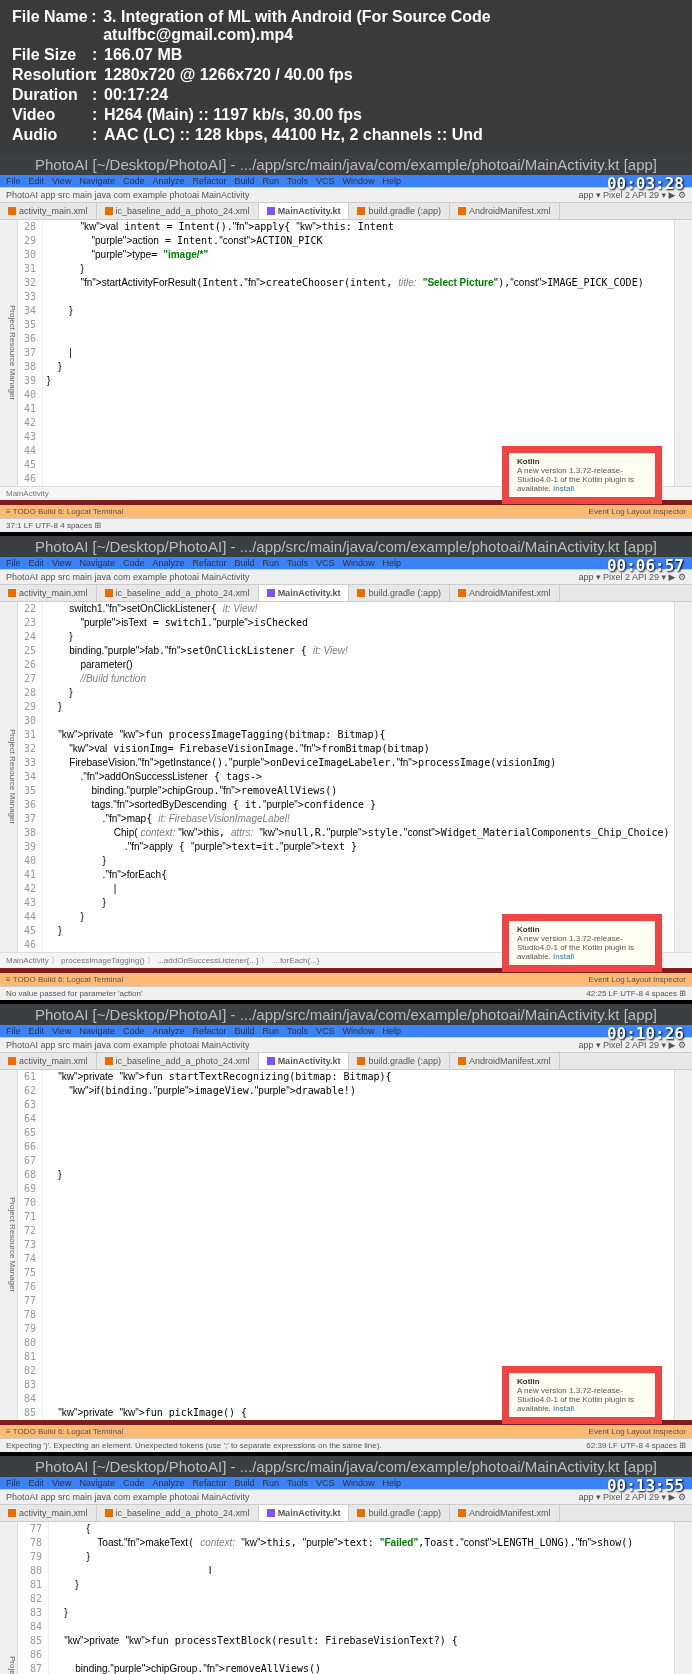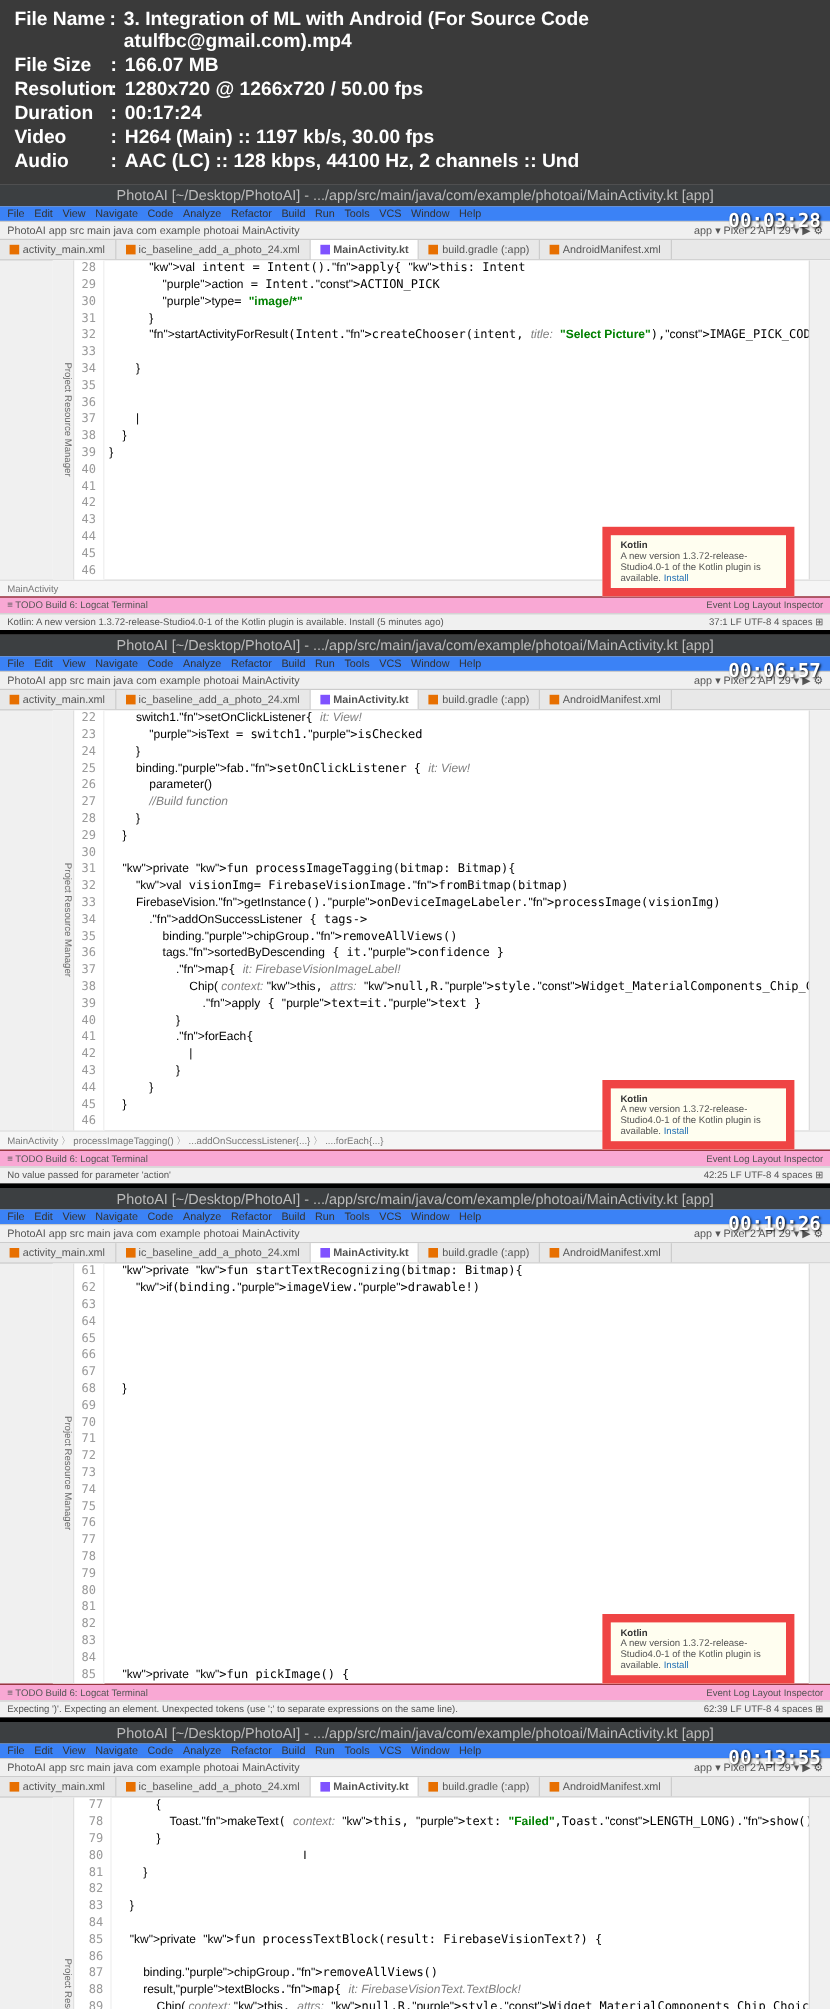--- a/index.html
+++ b/index.html
@@ -2,43 +2,43 @@
 <html><head>
 <meta charset="utf-8">
 <style>
 * { margin: 0; padding: 0; box-sizing: border-box; font-family: "Segoe UI", Arial, sans-serif; }
 body { background: #000; font-size: 9px; }
 .meta-panel { background: #3a3a3a; color: #fff; padding: 8px 12px; font-size: 16px; font-weight: bold; }
 .meta-row { display: flex; margin-bottom: 2px; }
 .meta-label { width: 80px; }
 .meta-sep { width: 12px; }
 .ide-frame { background: #f0f0f0; margin-bottom: 4px; position: relative; }
-.title-bar { background: #3c3f41; color: #bbb; text-align: center; font-size: 12px; padding: 2px; }
+.title-bar { background: #3c3f41; color: #bbb; text-align: center; font-size: 15px; padding: 2px; }
 .menu-bar { background: #3b82f6; color: #333; padding: 1px 6px; font-size: 9px; border-bottom: 1px solid #ccc; }
 .menu-bar span { margin-right: 8px; }
 .nav-bar { background: #f0f0f0; padding: 2px 6px; font-size: 9px; color: #555; border-bottom: 1px solid #ccc; display: flex; align-items: center; }
 .nav-bar .crumbs { flex: 1; }
 .nav-bar .device { color: #555; }
 .tabs-bar { background: #e8e8e8; display: flex; font-size: 9px; border-bottom: 1px solid #ccc; }
 .tab { padding: 3px 8px; border-right: 1px solid #ccc; color: #555; cursor: pointer; display: flex; align-items: center; gap: 3px; }
 .tab.active { background: #fff; font-weight: bold; }
 .tab .ico { width: 8px; height: 8px; display: inline-block; }
 .ico-xml { background: #e76f00; }
 .ico-kt { background: #7f52ff; }
-.editor-wrap { display: flex; background: #fff; margin-left: 44px; }
+.editor-wrap { display: flex; background: #fff; }
 .left-gutter { width: 18px; background: #f0f0f0; border-right: 1px solid #ddd; writing-mode: vertical-rl; text-align: center; font-size: 8px; color: #666; padding: 4px 0; }
 .gutter-nums { background: #fff; color: #999; text-align: right; padding: 0 6px; font-family: Consolas, monospace; font-size: 10px; line-height: 14px; border-right: 1px solid #eee; }
 .code { flex: 1; font-family: Consolas, monospace; font-size: 10px; line-height: 14px; padding: 0 4px; white-space: pre; overflow: hidden; color: #000; }
 .right-gutter { width: 18px; background: #f0f0f0; border-left: 1px solid #ddd; }
 .str { color: #008000; font-weight: bold; }
 .param { color: #808080; font-style: italic; }
 .status-bar { background: #f0f0f0; border-top: 1px solid #ccc; font-size: 8px; color: #555; padding: 2px 6px; display: flex; }
 .status-bar .left { flex: 1; }
 .breadcrumb-bar { background: #f5f5f5; font-size: 8px; color: #777; padding: 2px 6px; border-top: 1px solid #ddd; }
-.tool-tabs { background: #f9a8d4; font-size: 8px; color: #555; padding: 2px 6px; border-top: 1px solid #7f1d1d; }
+.tool-tabs { background: #fdba74; font-size: 8px; color: #555; padding: 2px 6px; border-top: 5px solid #7f1d1d; }
 .notification { position: absolute; right: 30px; bottom: 28px; background: #fffef0; border: 7px solid #ef4444; padding: 4px 8px; font-size: 8px; color: #555; width: 160px; }
 .notification .title { font-weight: bold; color: #333; }
 .notification .link { color: #2470b3; }
 .timestamp { position: absolute; top: 20px; right: 8px; color: #fff; font-size: 16px; font-weight: bold; text-shadow: 1px 1px 2px #000; font-family: monospace; }
 </style>
 </head>
 <body>
 
 <div class="meta-panel">
   <div class="meta-row">
@@ -47,21 +47,21 @@
       <span>3. Integration of ML with Android  (For Source Code  atulfbc@gmail.com).mp4</span>
     </div>
   <div class="meta-row">
       <span class="meta-label">File Size</span>
       <span class="meta-sep">:</span>
       <span>166.07 MB</span>
     </div>
   <div class="meta-row">
       <span class="meta-label">Resolution</span>
       <span class="meta-sep">:</span>
-      <span>1280x720 @ 1266x720 / 50.00 fps</span>
+      <span>1280x720 @ 1266x720 / 40.00 fps</span>
     </div>
   <div class="meta-row">
       <span class="meta-label">Duration</span>
       <span class="meta-sep">:</span>
       <span>00:17:24</span>
     </div>
   <div class="meta-row">
       <span class="meta-label">Video</span>
       <span class="meta-sep">:</span>
       <span>H264 (Main) :: 1197 kb/s, 30.00 fps</span>
@@ -139,21 +139,20 @@
 <span>&nbsp;</span>
 <span>&nbsp;</span>
 <span>&nbsp;</span>
 <span>&nbsp;</span>
 </pre>
       <div class="right-gutter"></div>
     </div>
     <div class="breadcrumb-bar">MainActivity</div>
     <div class="tool-tabs">≡ TODO    Build    6: Logcat    Terminal<span style="float:right">Event Log    Layout Inspector</span></div>
     <div class="status-bar">
-      <span class="left">Kotlin: A new version 1.3.72-release-Studio4.0-1 of the Kotlin plugin is available. Install (5 minutes ago)</span>
       <span>37:1  LF  UTF-8  4 spaces  ⊞</span>
     </div>
     <div class="notification">
       <div class="title">Kotlin</div>
       <div>A new version 1.3.72-release-Studio4.0-1 of the Kotlin plugin is available. <span class="link">Install</span></div>
     </div>
   </div>
   <div class="ide-frame">
     <div class="timestamp">00:06:57</div>
     <div class="title-bar">PhotoAI [~/Desktop/PhotoAI] - .../app/src/main/java/com/example/photoai/MainActivity.kt [app]</div>

